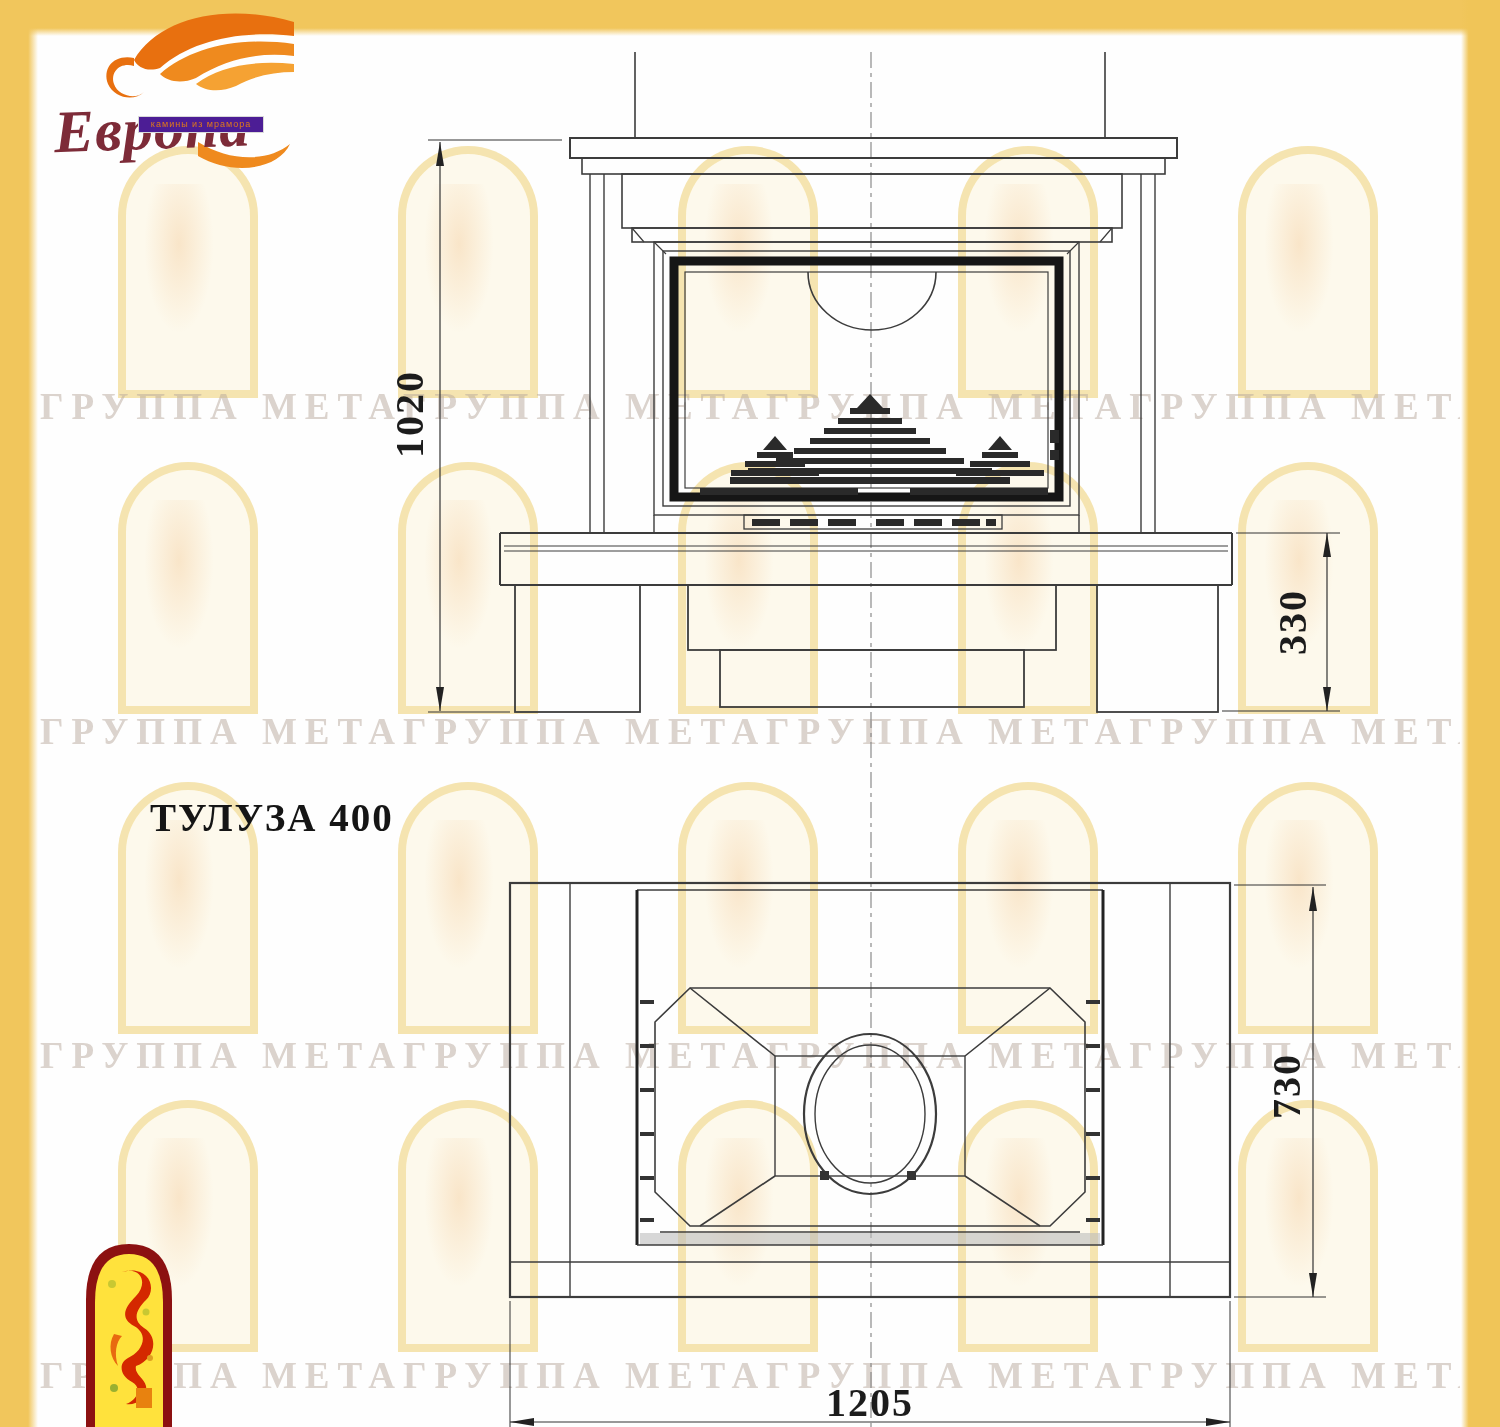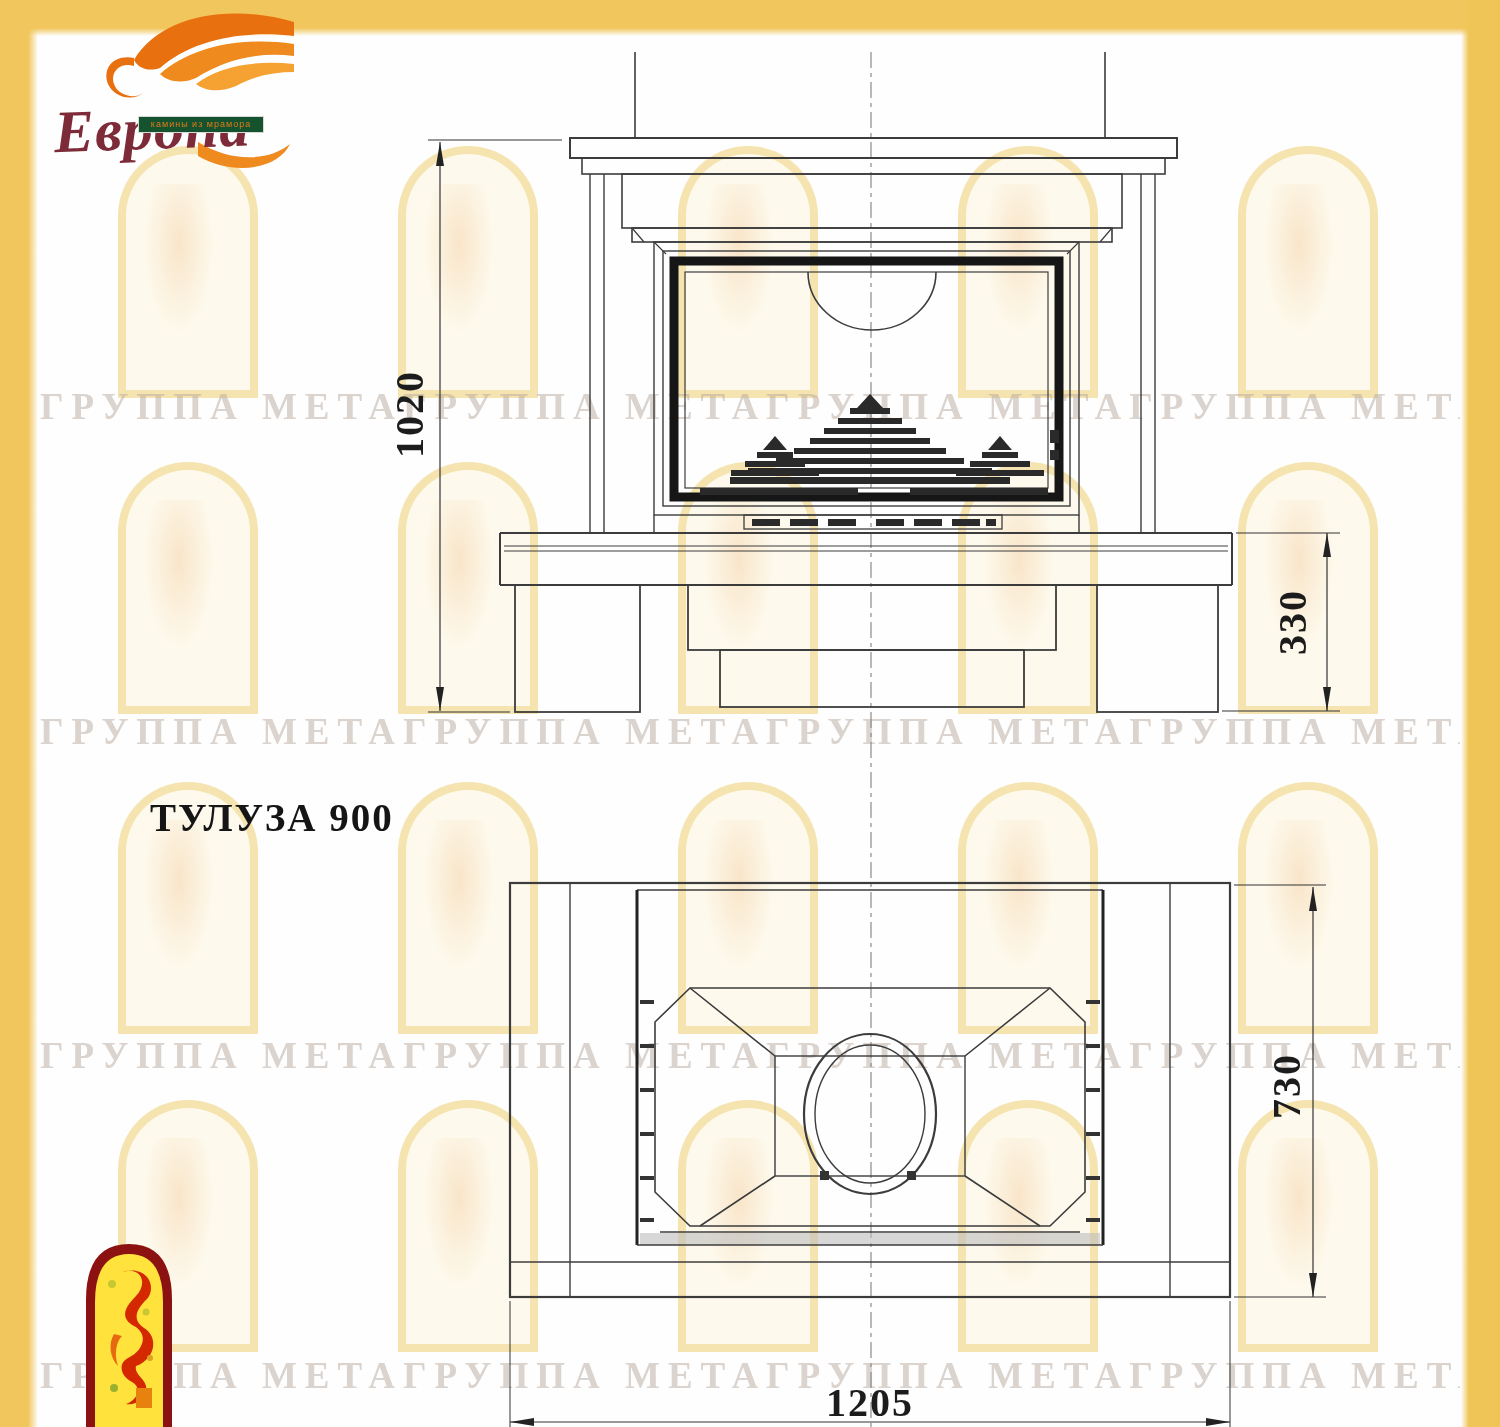--- a/index.html
+++ b/index.html
@@ -22,21 +22,21 @@
   .wm-band{position:absolute;left:40px;width:1420px;height:46px;z-index:1;overflow:hidden;
      font-family:"Liberation Serif",serif;font-weight:bold;font-size:37px;letter-spacing:8px;
      color:rgba(184,167,156,.50);white-space:nowrap;}
   
   .logo{position:absolute;left:50px;top:6px;width:250px;height:180px;z-index:7;}
   .logo-flame{position:absolute;left:0;top:0;}
   .logo-brand{position:absolute;left:4px;top:88px;width:246px;z-index:2;
      font-family:"Liberation Serif",serif;font-style:italic;font-weight:bold;
      font-size:60px;color:#7d2b38;transform:rotate(-2deg);letter-spacing:1px;}
   .logo-tagline{position:absolute;left:88px;top:110px;z-index:3;width:124px;height:15px;
-     background:#14532d;border:1px solid #d9d9d9;font-family:"Liberation Sans",sans-serif;
+     background:#4c1d95;border:1px solid #d9d9d9;font-family:"Liberation Sans",sans-serif;
      font-size:9px;line-height:15px;text-align:center;color:#e07a1a;letter-spacing:1px;
      overflow:hidden;white-space:nowrap;}
   
   .title{position:absolute;left:150px;top:795px;z-index:5;font-family:"Liberation Serif",serif;
      font-weight:bold;font-size:39px;letter-spacing:2px;color:#151515;}
   .drawing{position:absolute;left:0;top:0;z-index:4;}
   .emblem{position:absolute;left:84px;top:1238px;z-index:7;}
 </style>
 </head>
 <body>
@@ -78,21 +78,21 @@
       <path d="M244,16 C175,-4 108,12 84,54 C88,62 98,66 110,62 C142,34 192,24 244,30 Z" fill="#e8700f"></path>
       <path d="M244,38 C188,30 140,42 110,68 C118,76 132,78 146,72 C178,52 210,46 244,50 Z" fill="#ef8a1e"></path>
       <path d="M244,58 C204,54 170,60 146,78 C156,86 172,86 186,80 C204,70 224,66 244,66 Z" fill="#f5a233"></path>
       <path d="M84,52 C64,48 52,62 58,78 C64,92 84,96 94,86 C86,94 68,90 64,78 C60,66 70,56 84,60 Z" fill="#e8700f"></path>
       <path d="M148,136 C180,156 218,156 240,138 C228,164 182,170 148,150 Z" fill="#ef8a1e"></path>
     </svg>
     <div class="logo-brand">Европа</div>
     <div class="logo-tagline">камины из мрамора</div>
   </div>
 
-  <div class="title">ТУЛУЗА 900</div>
+  <div class="title">ТУЛУЗА 400</div>
 
   <svg class="drawing" width="1500" height="1427" viewBox="0 0 1500 1427">
 
     <path d="M871,52 V1427" stroke="#8a8a8a" stroke-width="1.2" stroke-dasharray="16 5 4 5" fill="none"></path>
 
     <g stroke="#3c3c3c" fill="none" stroke-width="1.6">
 
       <path d="M635,52 V138 M1105,52 V138"></path>
 
       <rect x="570" y="138" width="607" height="20" stroke-width="2"></rect>

